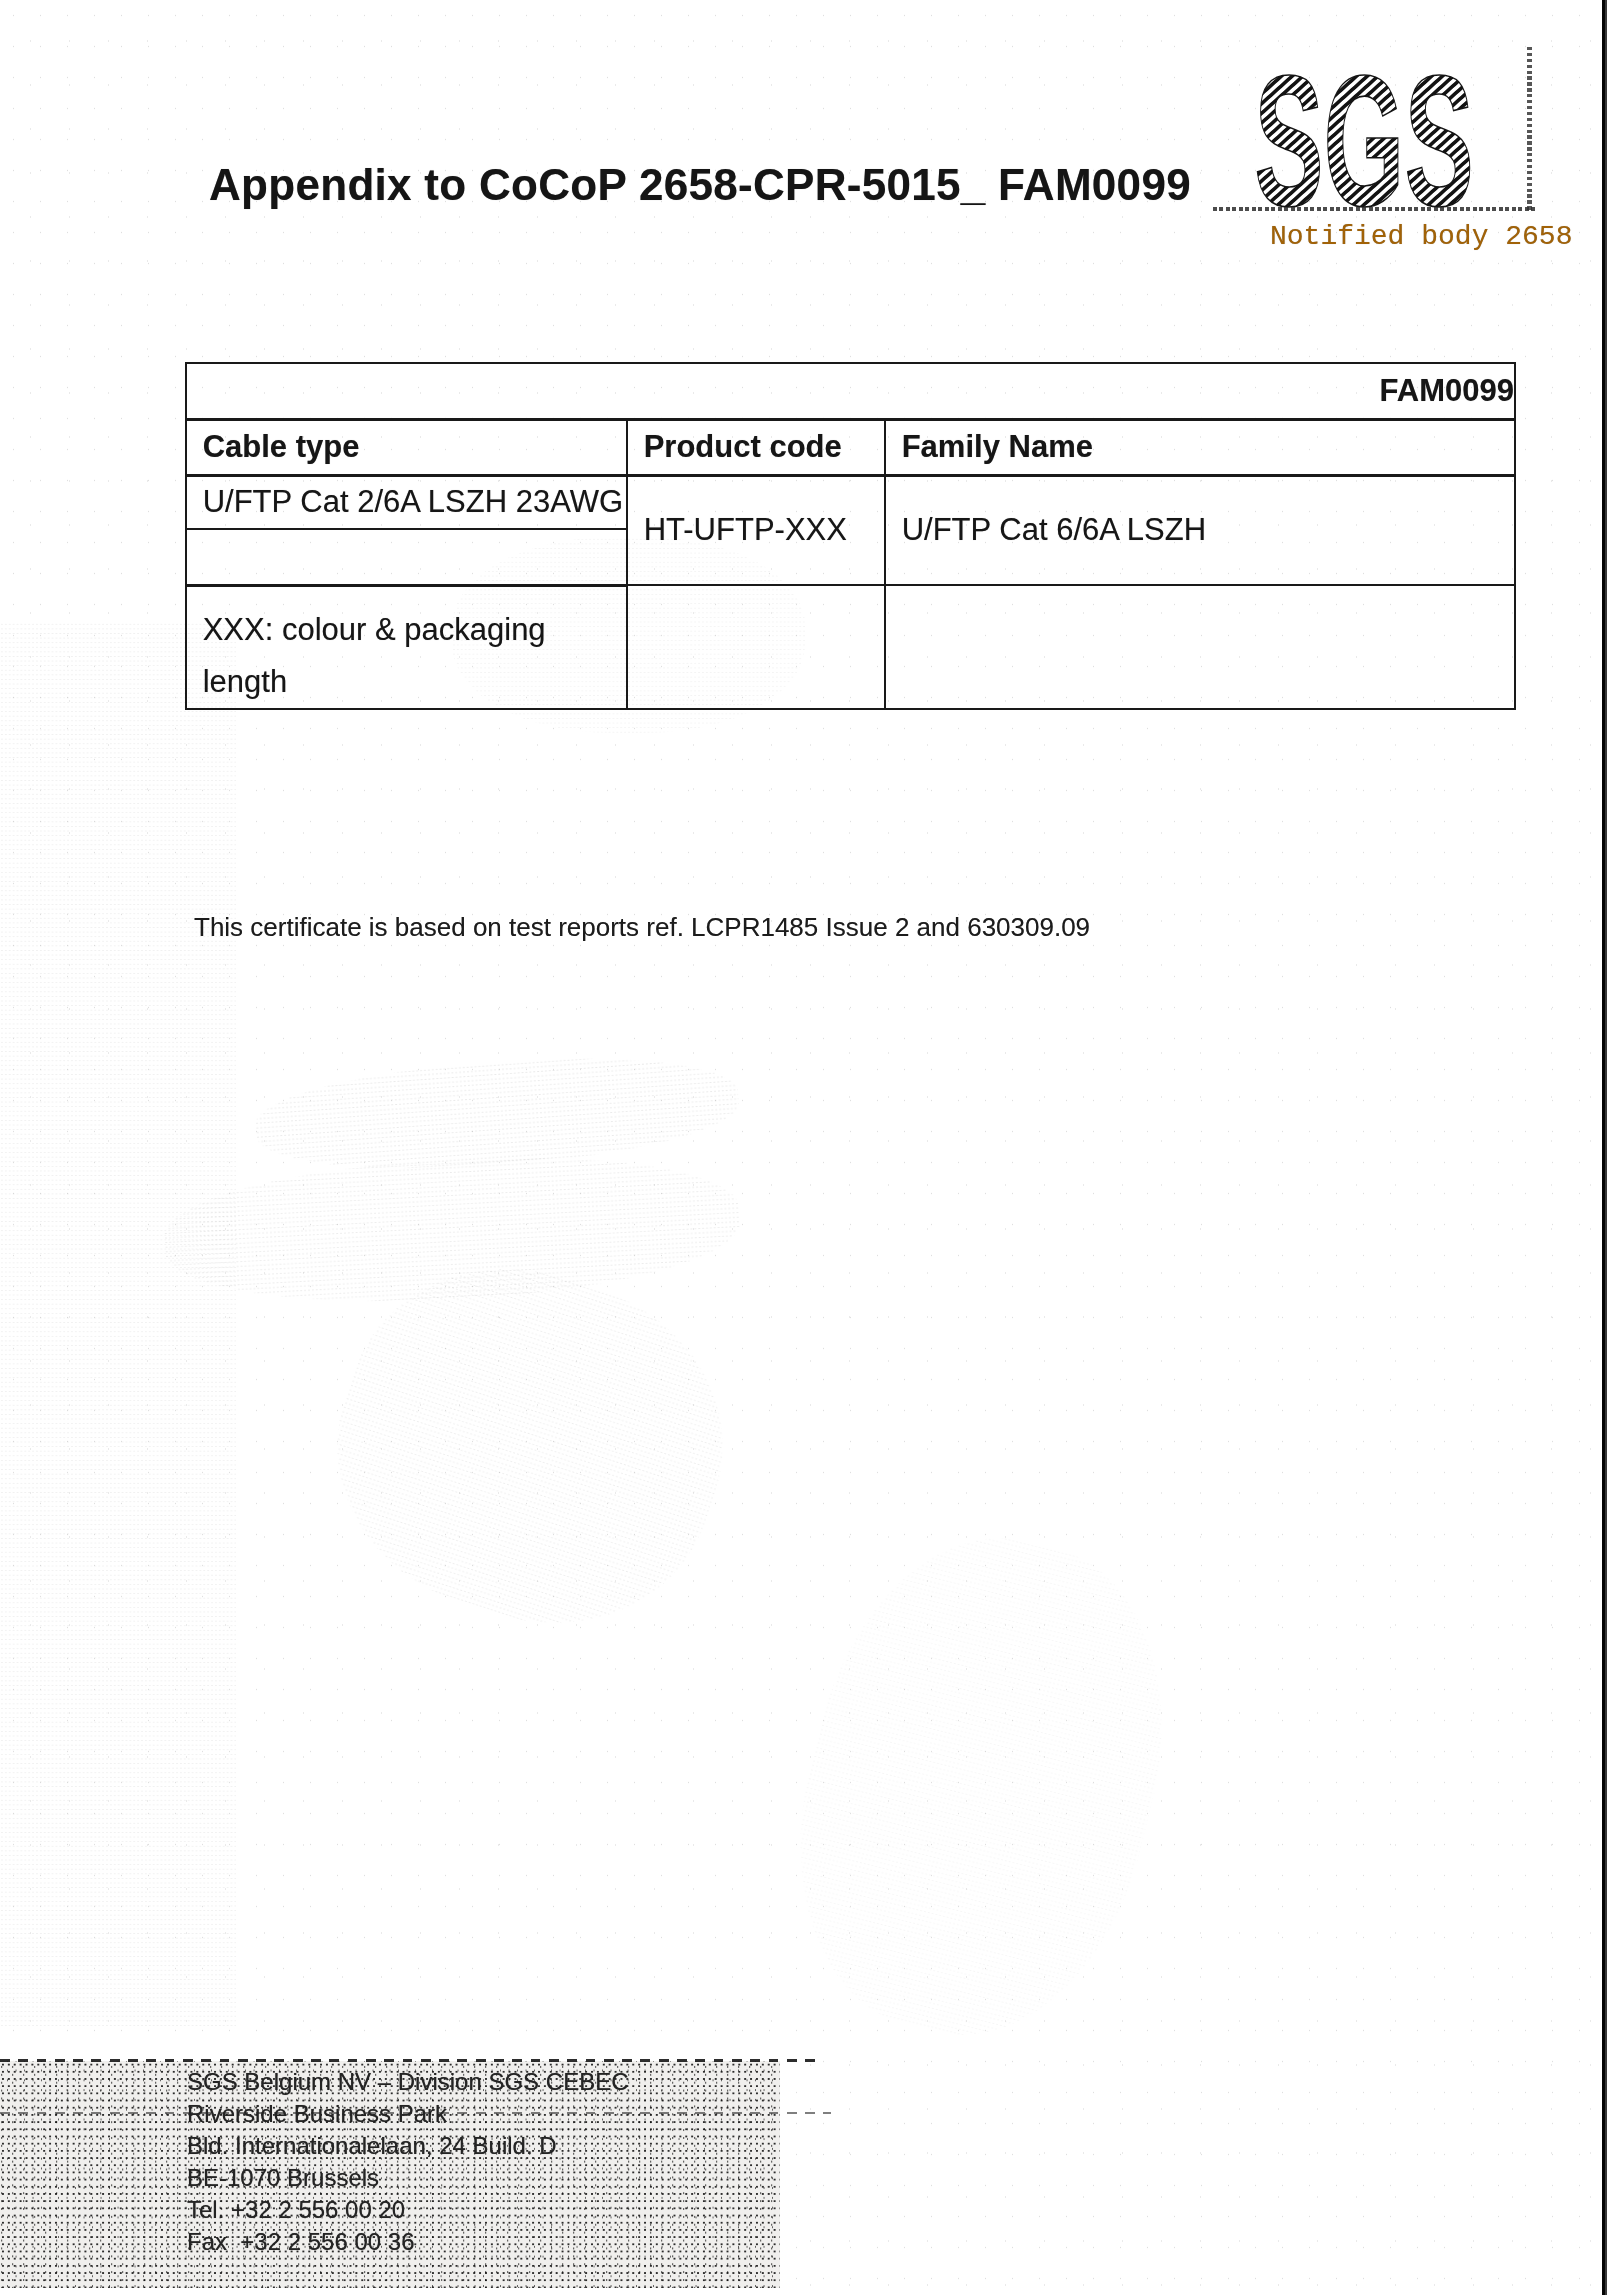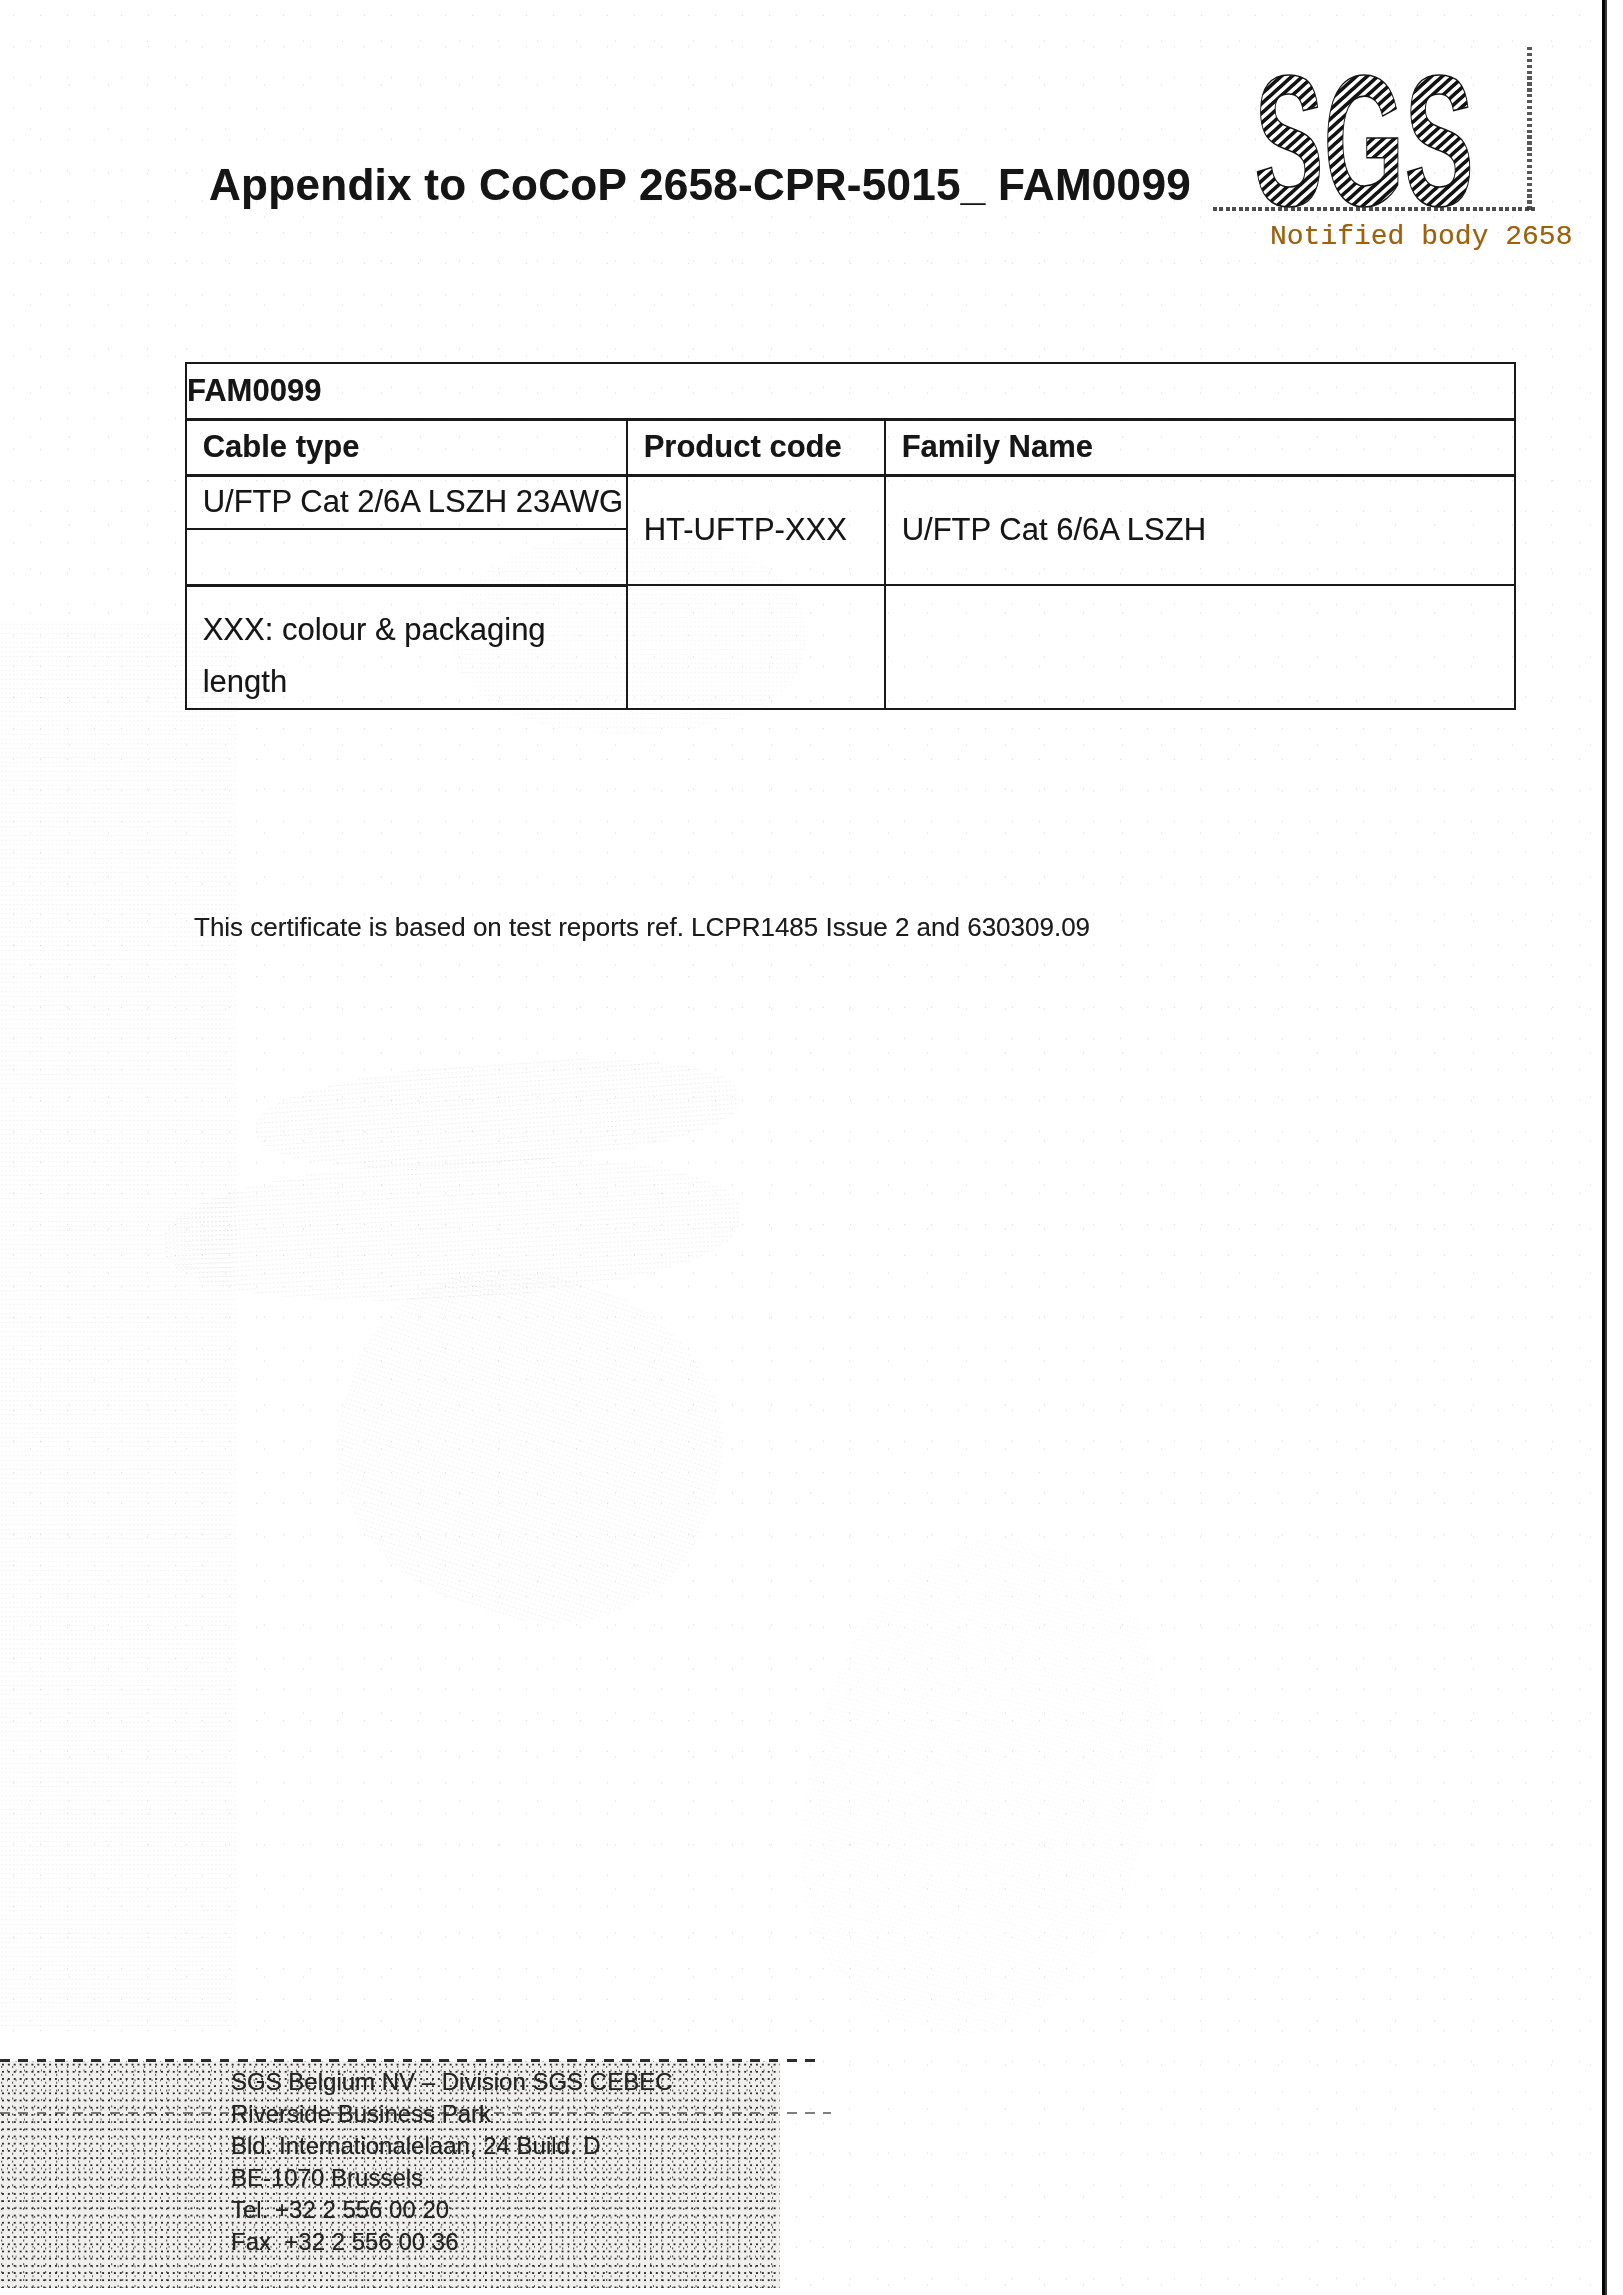--- a/index.html
+++ b/index.html
@@ -68,21 +68,21 @@
     position:absolute; left:185px; top:362px; width:1330px;
     border-collapse:collapse; table-layout:fixed;
     font-size:31px; color:#161616;
   }
   .fam-table td, .fam-table th {
     border:2px solid #191919; padding:0 0 0 15.7px;
     font-weight:normal; text-align:left; vertical-align:middle;
     text-shadow:0 0 0.7px rgba(0,0,0,.4);
   }
   .fam-table { border:2.6px solid #141414; }
-  .row-title td { height:56px; text-align:left; font-weight:bold; border-bottom-width:3.9px; padding-left:0; }
+  .row-title td { height:56px; text-align:right; font-weight:bold; border-bottom-width:3.9px; padding-left:0; }
   .row-head th { height:56px; font-weight:bold; border-bottom-width:3.9px; }
   .row-a td { height:54px; }
   .cell-cable-type { border-bottom-width:2.6px; }
   .row-b td { height:56px; border-bottom-width:3.9px; }
   .row-c td { height:94px; vertical-align:top; padding-top:17px; line-height:52px; padding-right:19.6px; }
 
   .para { position:absolute; left:186px; font-size:26px; color:#1c1c1c; white-space:nowrap; text-shadow:0 0 0.5px rgba(0,0,0,.4); }
   #para-1 { top:842px; }
   #para-2 { top:912px;margin-left:8px; }
 
@@ -99,21 +99,20 @@
   .dash-line {
     position:absolute; height:2.6px;
     background:repeating-linear-gradient(90deg,#161616 0 9.8px, transparent 9.8px 18.3px);
   }
   #footer-dash-top { left:0; top:2059px; width:815px; opacity:.9; }
   #footer-dash-mid { left:0; top:2112px; width:831px; opacity:.55; height:2px; }
   .footer-address {
     position:absolute; left:187px; top:2066px;
     font-size:24px; line-height:32px; color:#242424;
     text-shadow:0 0 0.7px rgba(0,0,0,.5);
-    margin-left:44px;
   }
   .footer-line { white-space:pre-wrap; }
 </style>
 </head>
 <body>
 
 <div class="page">
 
   <div class="smudge" id="smudge-a"></div>
   <div class="smudge" id="smudge-b"></div>

